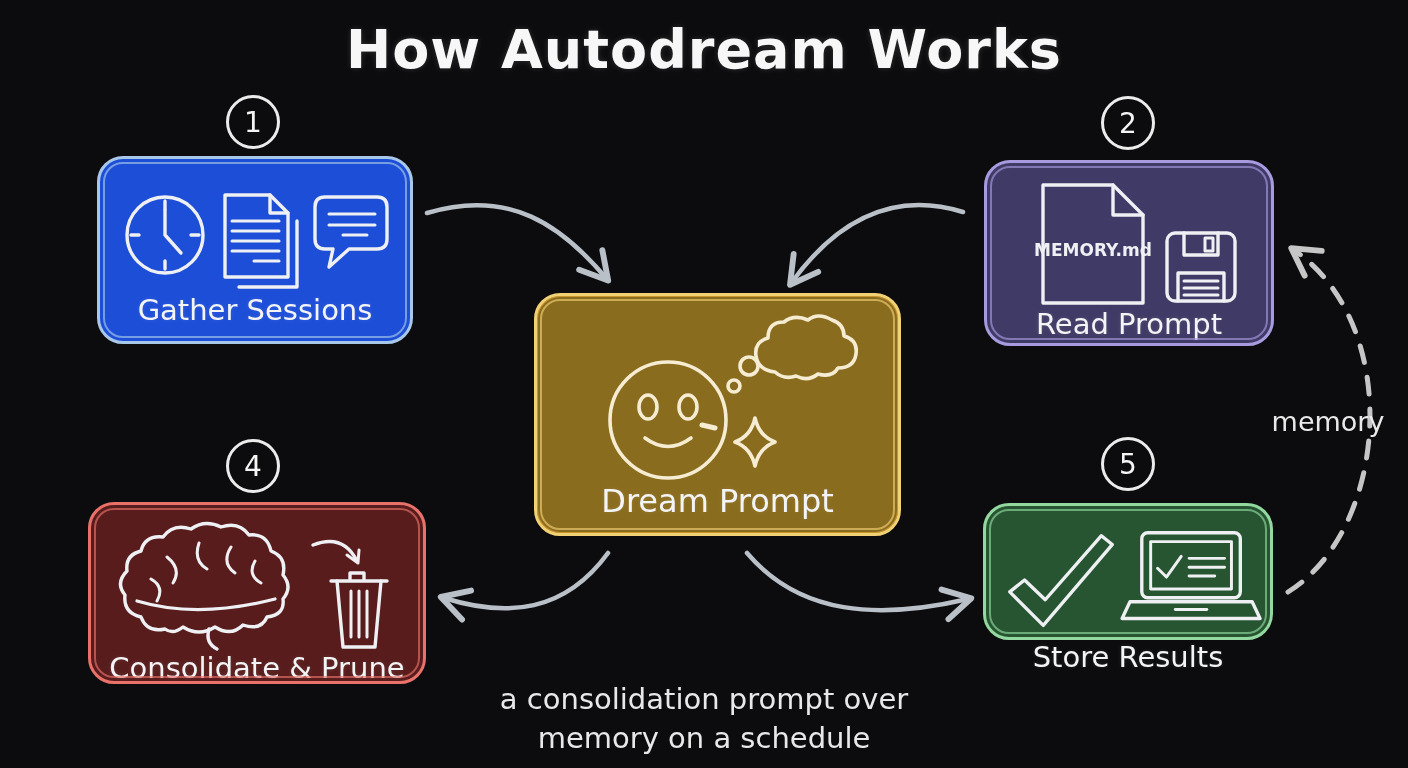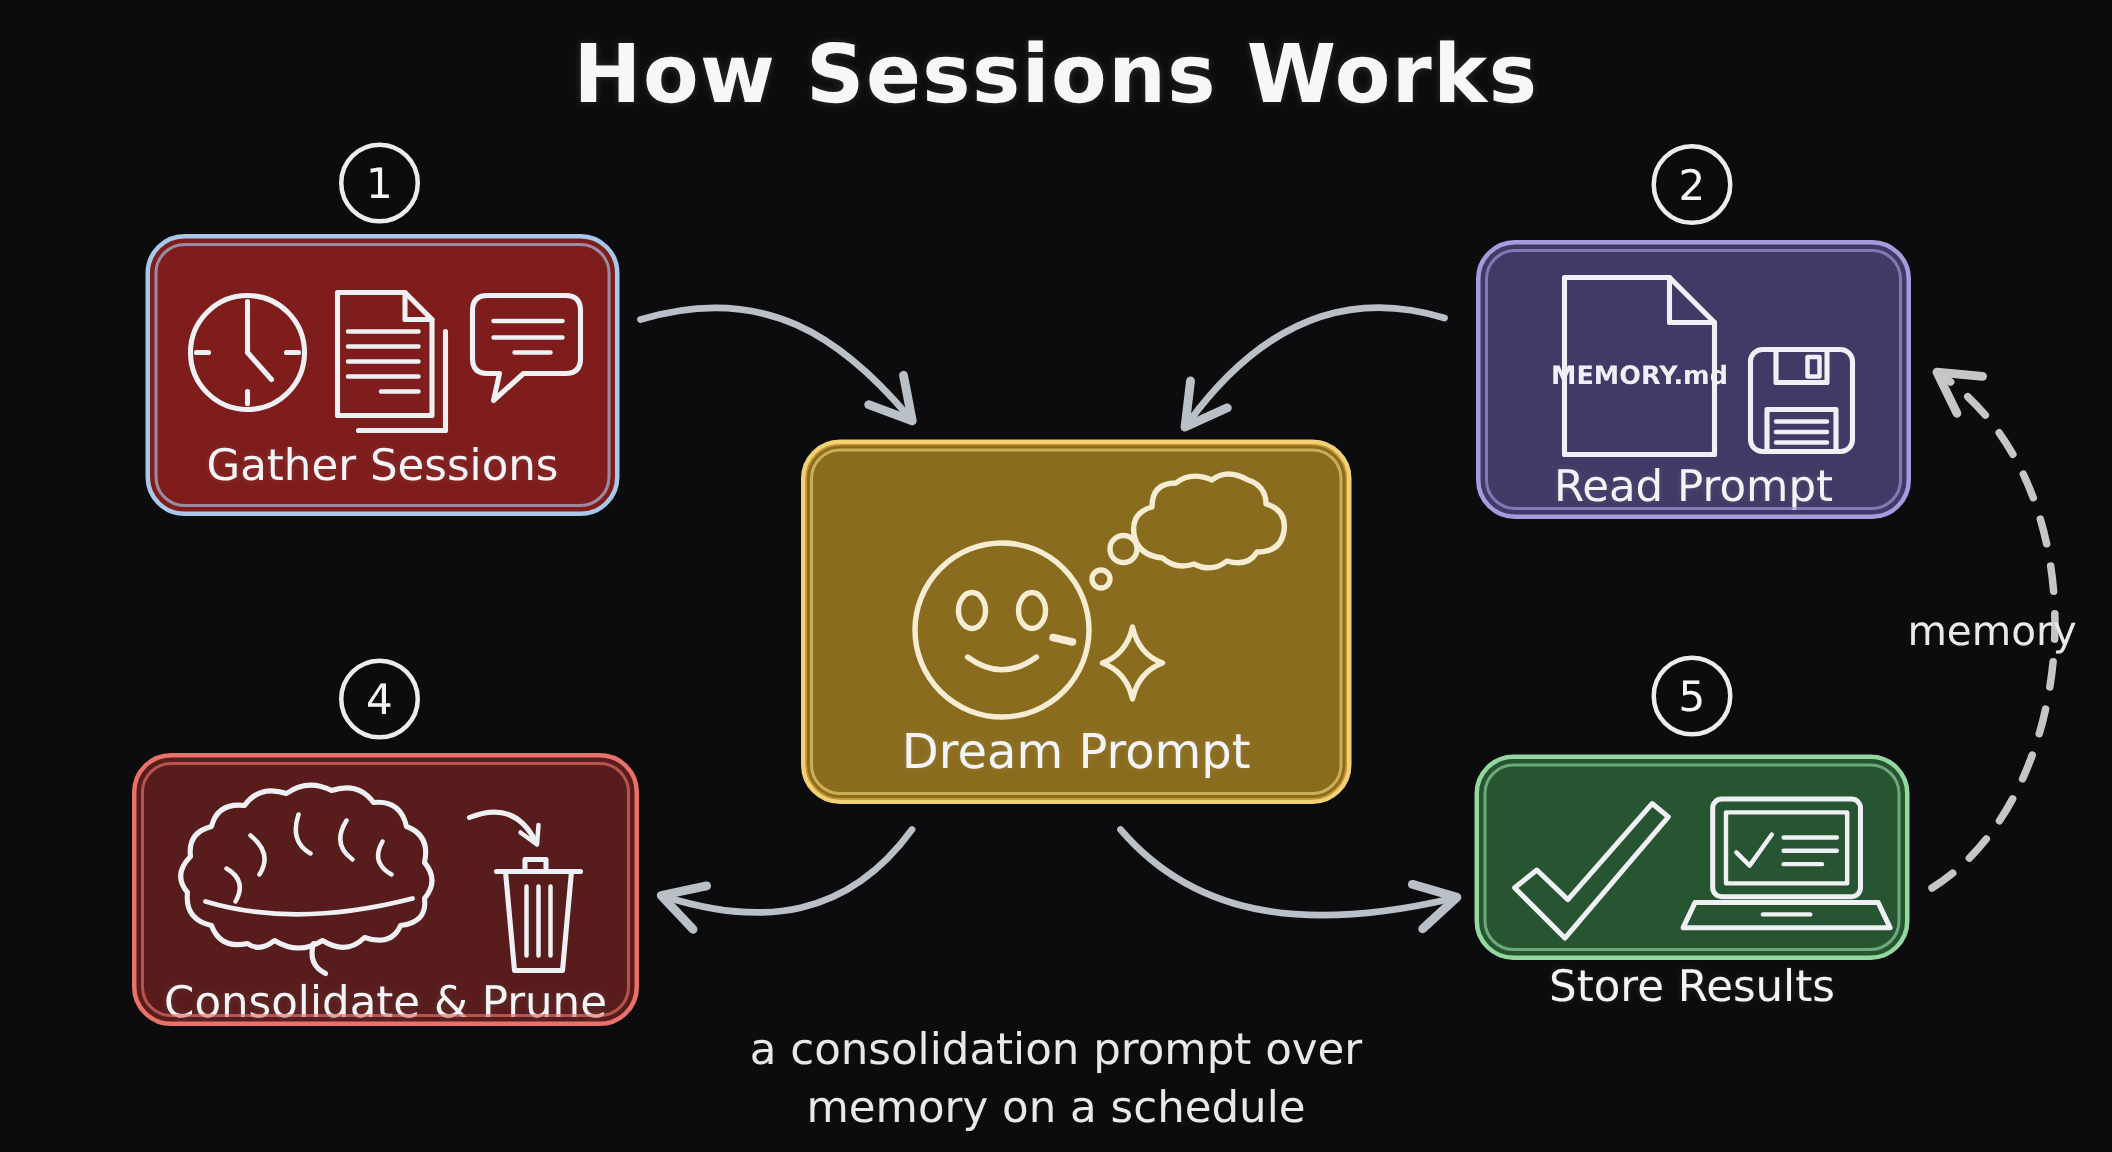--- a/index.html
+++ b/index.html
@@ -16,21 +16,21 @@
   }
   .node{
     position:absolute;border-radius:26px;border:3px solid;
     display:flex;flex-direction:column;align-items:center;justify-content:space-between;
     padding:16px 8px 10px;box-sizing:border-box;
   }
   .node::before{
     content:"";position:absolute;inset:3px;border:2px solid;border-color:inherit;
     border-radius:20px;opacity:.65;pointer-events:none;
   }
-  .node-gather{left:97px;top:156px;width:316px;height:188px;background:#7f1d1d;border-color:#a8c8ea;}
+  .node-gather{left:97px;top:156px;width:316px;height:188px;background:#1d4ed8;border-color:#a8c8ea;}
   .node-read{left:984px;top:160px;width:290px;height:186px;background:#403a66;border-color:#a79ade;}
   .node-dream{left:534px;top:293px;width:367px;height:243px;background:#8a6c1e;border-color:#f2d074;box-shadow:0 0 0 1px #c9952d inset;}
   .node-consolidate{left:88px;top:502px;width:338px;height:182px;background:#581c1c;border-color:#e8726a;}
   .node-store{left:983px;top:503px;width:290px;height:137px;background:#275531;border-color:#92d89f;}
   .node-label{
     font-size:29px;color:#f3f4f6;white-space:nowrap;line-height:1.1;
     text-shadow:0 0 4px rgba(255,255,255,.12);margin-bottom:4px;
   }
   .node-dream .node-label{font-size:32px;}
   .icon-row{flex:1;display:flex;align-items:center;justify-content:center;width:100%;}
@@ -53,21 +53,21 @@
     position:absolute;left:354px;top:680px;width:700px;text-align:center;
     font-size:29px;line-height:39px;color:#e8e8ea;
   }
   .memfile-text{font-family:"DejaVu Sans","Liberation Sans",sans-serif;font-size:17px;font-weight:bold;fill:#eef0f4;}
 </style>
 </head>
 <body>
 
 <div class="canvas">
 
-  <div class="title">How Sessions Works</div>
+  <div class="title">How Autodream Works</div>
 
   <svg class="arrow-layer" width="1408" height="768" viewBox="0 0 1408 768">
     <defs>
       <marker id="ah-gray" viewBox="0 0 24 24" refX="18" refY="12" markerWidth="9" markerHeight="9" orient="auto">
         <path d="M4 3 L20 12 L4 21" fill="none" stroke="#b9c0c7" stroke-width="3.5" stroke-linecap="round" stroke-linejoin="round"></path>
       </marker>
       <marker id="ah-light" viewBox="0 0 24 24" refX="18" refY="12" markerWidth="8" markerHeight="8" orient="auto">
         <path d="M4 3 L20 12 L4 21" fill="none" stroke="#c6c6c6" stroke-width="3.5" stroke-linecap="round" stroke-linejoin="round"></path>
       </marker>
     </defs>

